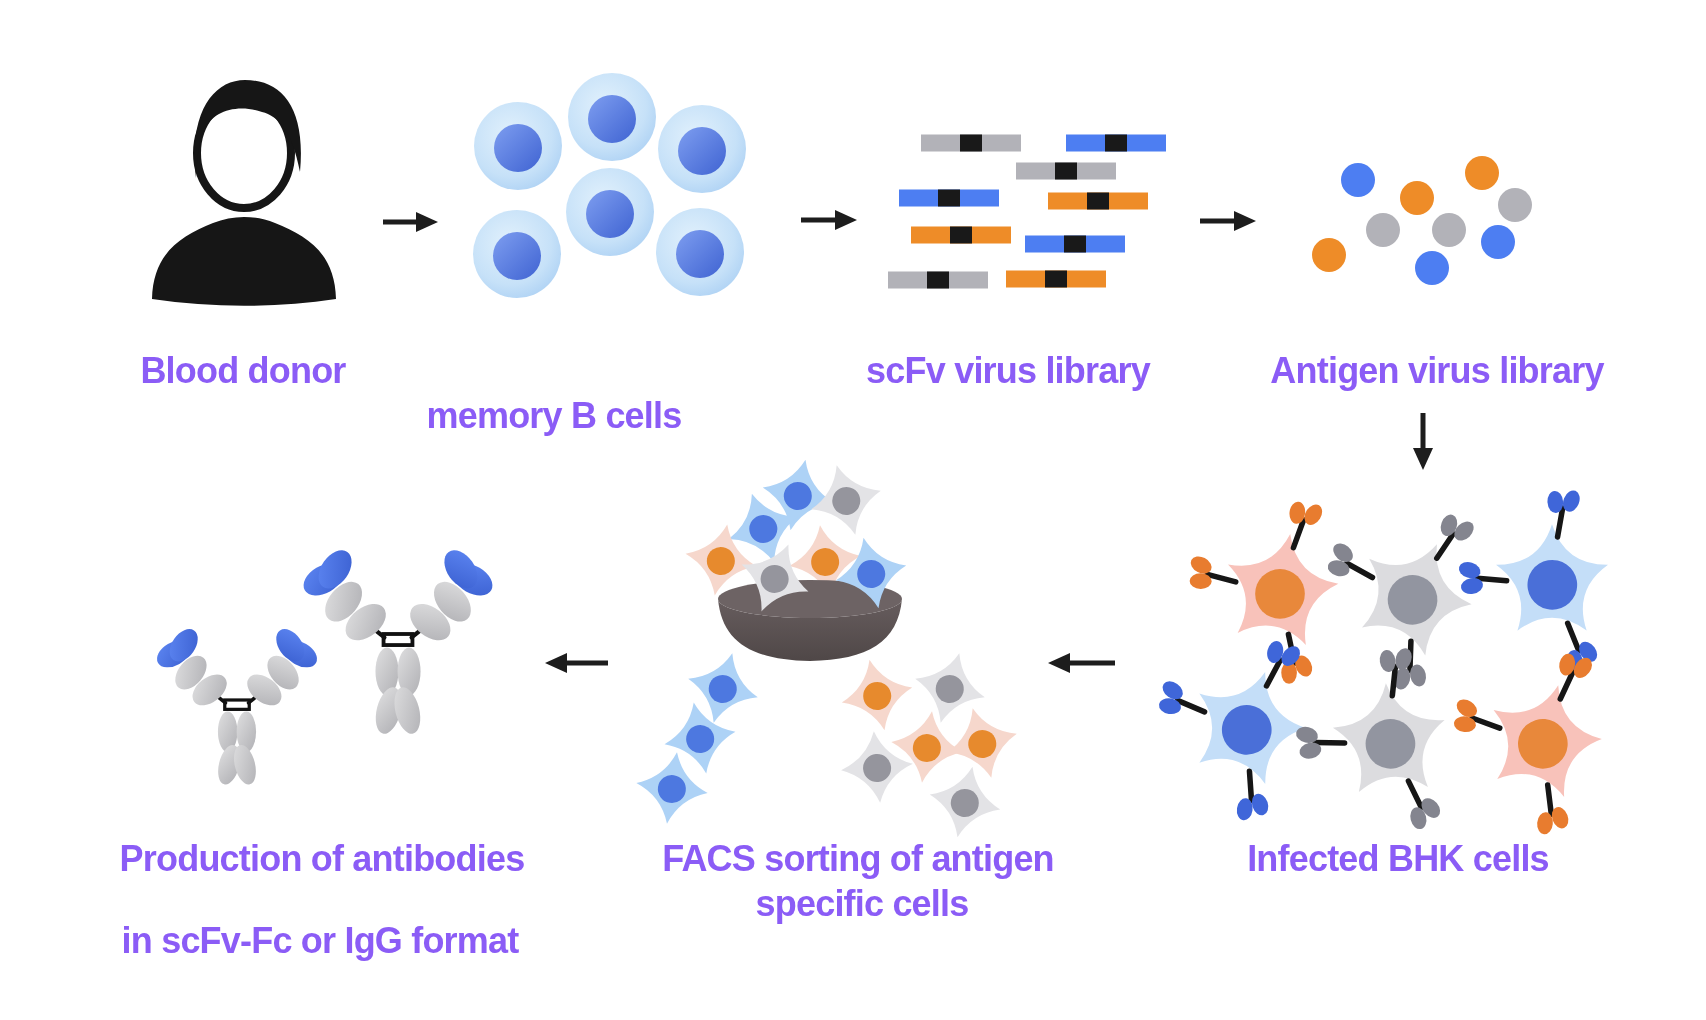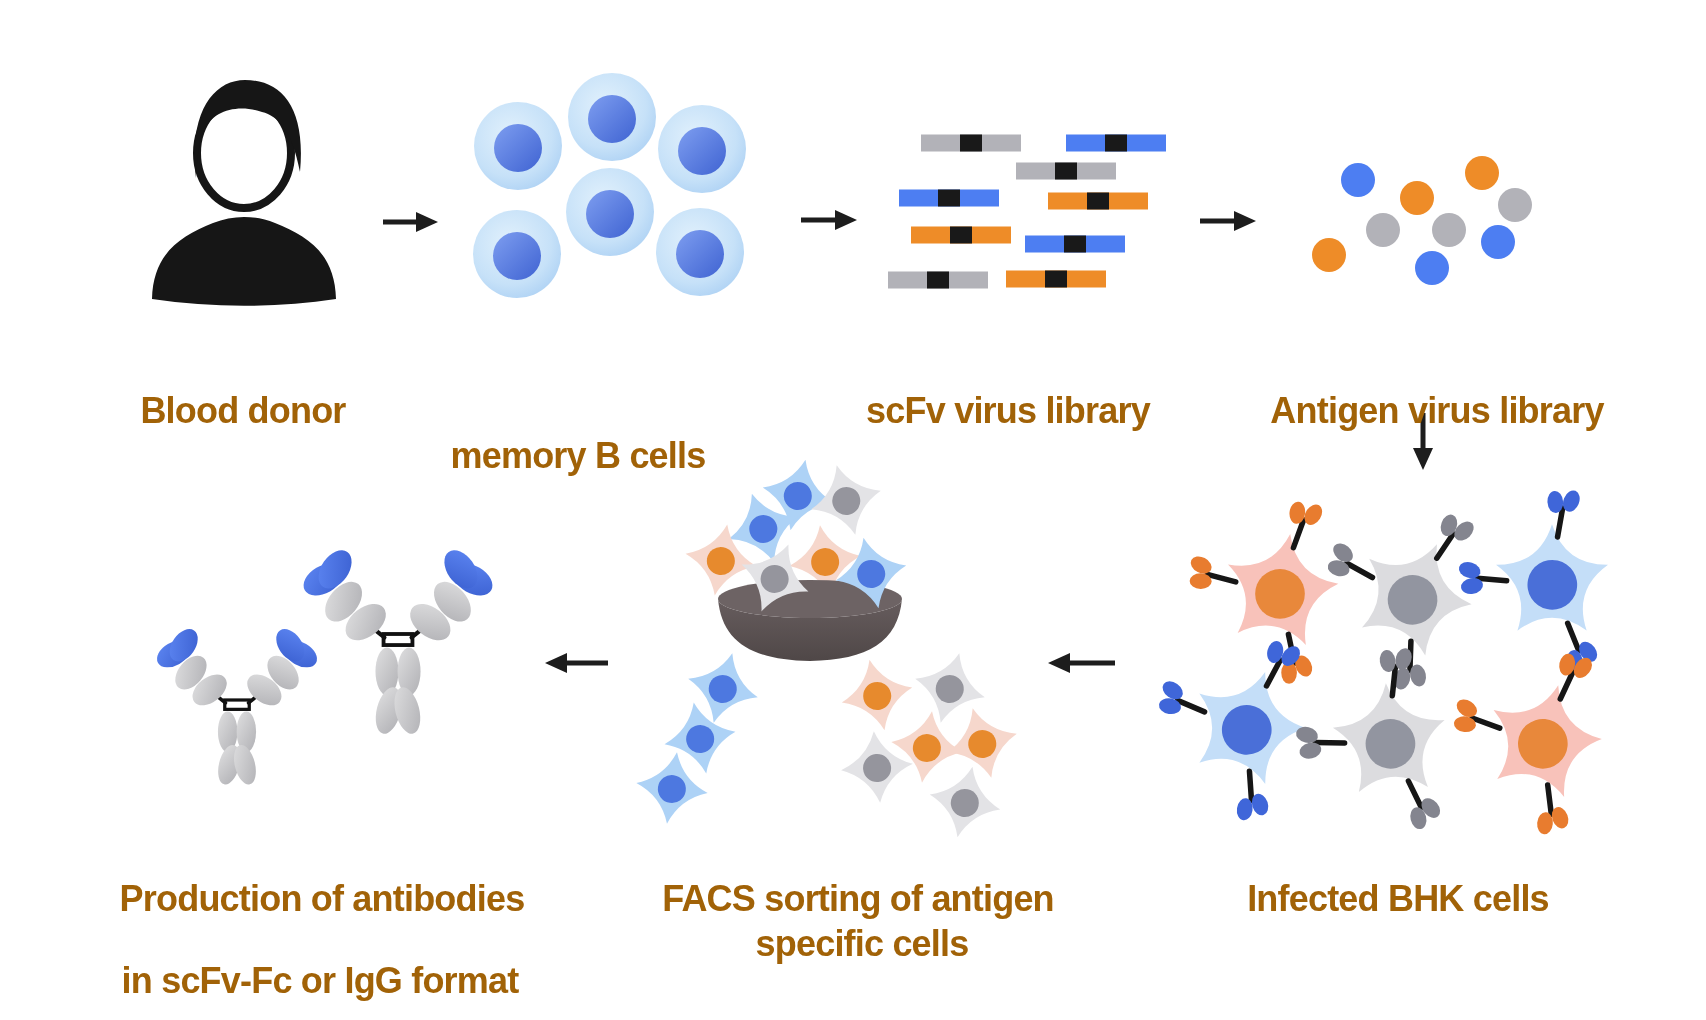--- a/index.html
+++ b/index.html
@@ -1,20 +1,20 @@
 <!DOCTYPE html>
 <html><head>
 <meta charset="utf-8">
 <style>
   html,body{margin:0;padding:0;background:#ffffff;}
   #stage{position:relative;width:1706px;height:1020px;background:#ffffff;overflow:hidden;
          font-family:"Liberation Sans",sans-serif;}
   #diagram-svg{position:absolute;left:0;top:0;}
   .lbl{position:absolute;transform:translateX(-50%);white-space:nowrap;
-       font:700 36px/45px "Liberation Sans",sans-serif;color:#a16207;letter-spacing:-0.8px;margin-top:40px;}
+       font:700 36px/45px "Liberation Sans",sans-serif;color:#8b5cf6;letter-spacing:-0.8px;}
 </style>
 </head>
 <body>
 
 <div id="stage">
 
   <svg id="diagram-svg" width="1706" height="1020" viewBox="0 0 1706 1020">
     <defs>
       <radialGradient id="g-bc" cx="0.42" cy="0.38" r="0.78">
         <stop offset="0" stop-color="#e2f1fc"></stop>
@@ -193,21 +193,21 @@
           <polygon points="1048,663 1070,653 1070,673" stroke="none"></polygon>
       </g>
       <g>
         <line x1="608" y1="663" x2="563" y2="663"></line>
           <polygon points="545,663 567,653 567,673" stroke="none"></polygon>
       </g>
     </g>
   </svg>
 
   <div class="lbl" style="left:243px;top:348px">Blood donor</div>
-  <div class="lbl" style="left:578px;top:393px">memory B cells</div>
+  <div class="lbl" style="left:554px;top:393px">memory B cells</div>
   <div class="lbl" style="left:1008px;top:348px">scFv virus library</div>
   <div class="lbl" style="left:1437px;top:348px">Antigen virus library</div>
   <div class="lbl" style="left:322px;top:836px">Production of antibodies</div>
   <div class="lbl" style="left:320px;top:918px">in scFv-Fc or IgG format</div>
   <div class="lbl" style="left:858px;top:836px">FACS sorting of antigen</div>
   <div class="lbl" style="left:862px;top:881px">specific cells</div>
   <div class="lbl" style="left:1398px;top:836px">Infected BHK cells</div>
 </div>
 
 </body></html>

